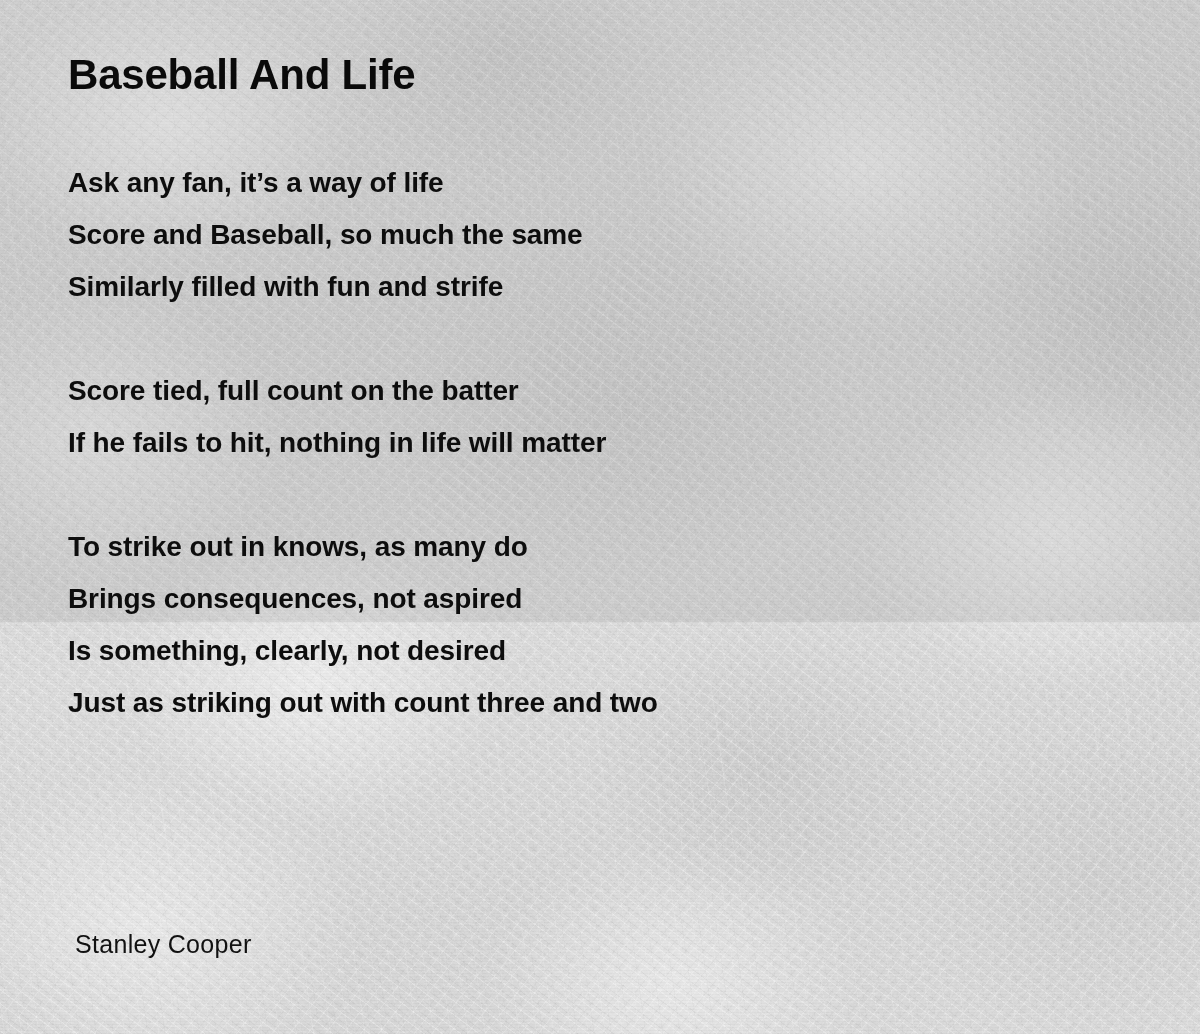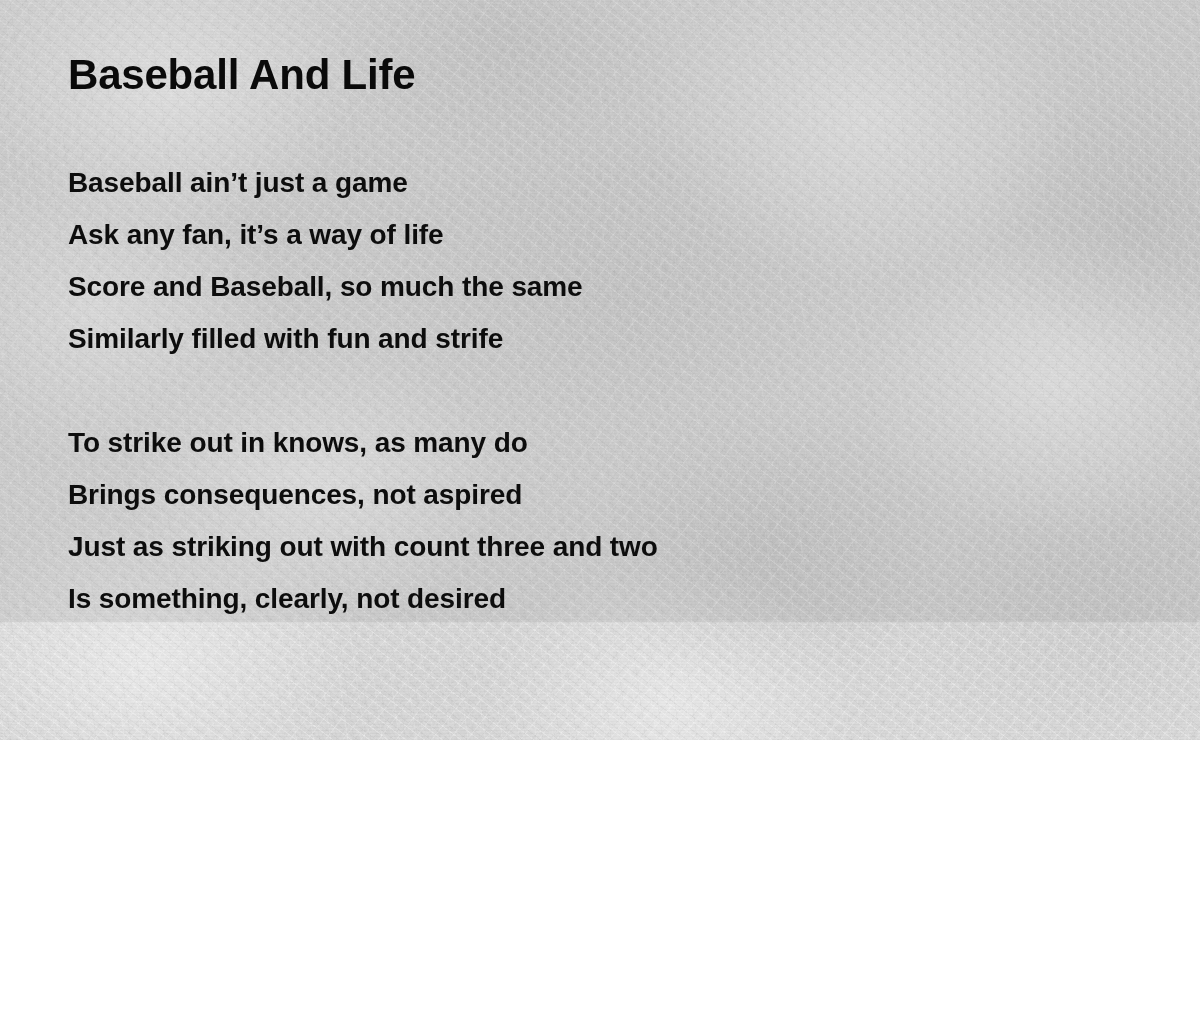--- a/index.html
+++ b/index.html
@@ -5,21 +5,21 @@
 <style>
   html, body {
     margin: 0;
     padding: 0;
     background: #ffffff;
   }
 
   #poem-canvas {
     position: relative;
     width: 1200px;
-    height: 740px;
+    height: 1034px;
     overflow: hidden;
     background-color: #7dd3fc;
     font-family: "Liberation Sans", sans-serif;
     -webkit-font-smoothing: antialiased;
   }
 
   
   .bg-layer {
     position: absolute;
     inset: 0;
@@ -210,34 +210,35 @@
 
   <div class="shade-band"></div>
 
   <div class="content">
 
     <div class="poem-title">Baseball And Life</div>
 
     <div class="stanzas">
 
       <div class="stanza">
-        <div class="poem-line">Baseball ain’t just a game</div>
         <div class="poem-line">Ask any fan, it’s a way of life</div>
         <div class="poem-line">Score and Baseball, so much the same</div>
         <div class="poem-line">Similarly filled with fun and strife</div>
       </div>
 
       <div class="stanza">
+        <div class="poem-line">Score tied, full count on the batter</div>
+        <div class="poem-line">If he fails to hit, nothing in life will matter</div>
       </div>
 
       <div class="stanza">
         <div class="poem-line">To strike out in knows, as many do</div>
         <div class="poem-line">Brings consequences, not aspired</div>
+        <div class="poem-line">Is something, clearly, not desired</div>
         <div class="poem-line">Just as striking out with count three and two</div>
-        <div class="poem-line">Is something, clearly, not desired</div>
       </div>
 
     </div>
 
     <div class="author-signature">Stanley Cooper</div>
 
   </div>
 </div>
 
 </body></html>

